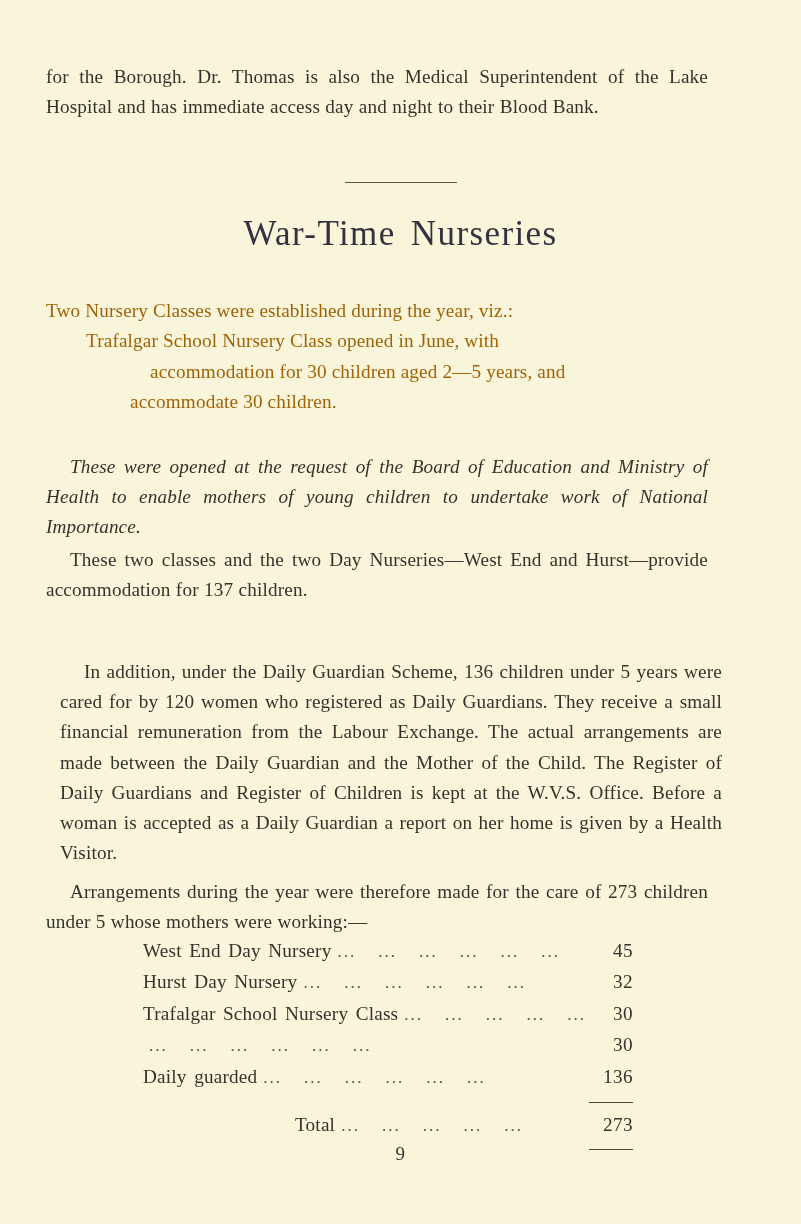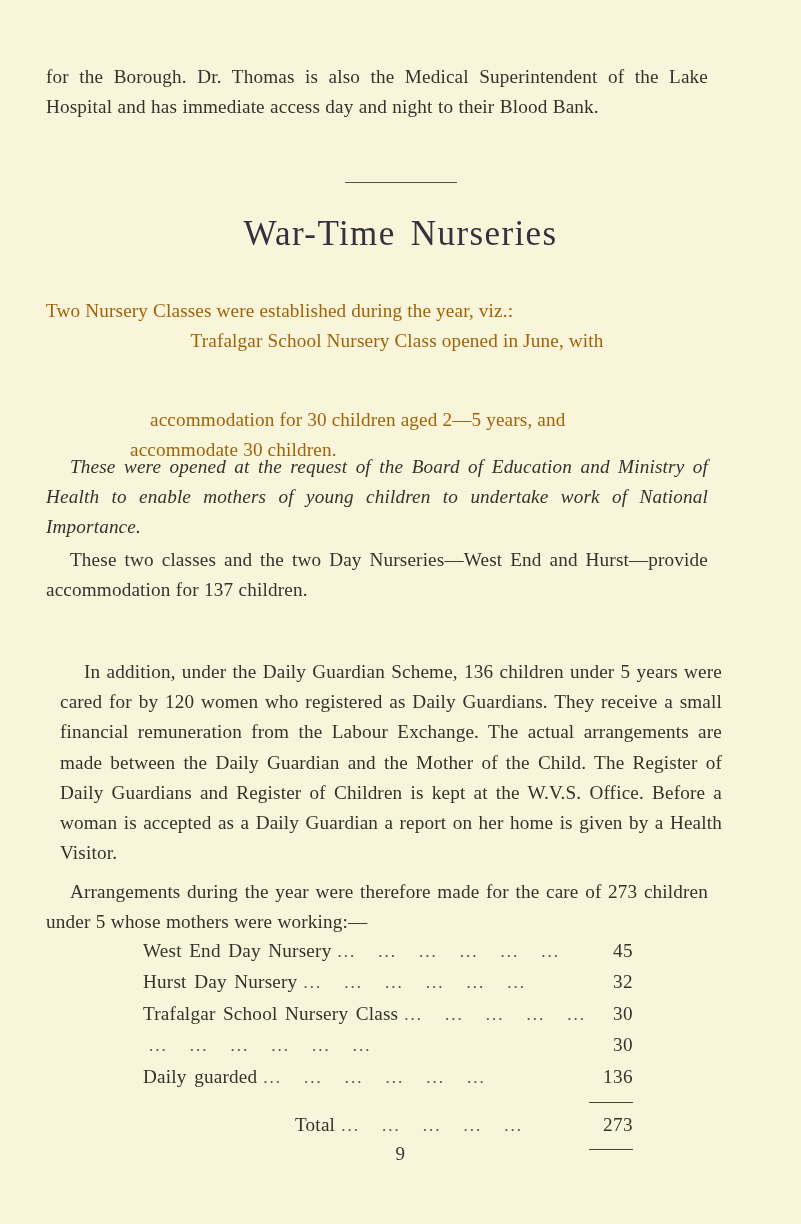--- a/index.html
+++ b/index.html
@@ -78,22 +78,22 @@
     font-size: 19.2px;
     line-height: 30.4px;
     color: #a16207;
     letter-spacing: 0.15px;
   }
   .stagger .l {
     display: block;
     white-space: nowrap;
   }
   .stagger .l1 { padding-left: 0px; }
-  .stagger .l2 { padding-left: 40px; text-align: center; }
-  .stagger .l3 { padding-left: 104px; margin-top: 48px; }
+  .stagger .l2 { padding-left: 40px; }
+  .stagger .l3 { padding-left: 104px; }
   .stagger .l4 { padding-left: 38px; }
   .stagger .l5 { padding-left: 84px; }
 
   
   .para-1 { position: absolute; left: 46px; top: 452px; width: 662px; font-style: italic; }
   .para-2 { position: absolute; left: 46px; top: 545px; width: 662px; }
   .para-3 { position: absolute; left: 60px; top: 637px; width: 662px; margin-top: 20px; }
   .para-4 { position: absolute; left: 46px; top: 877px; width: 662px; }
 
   

